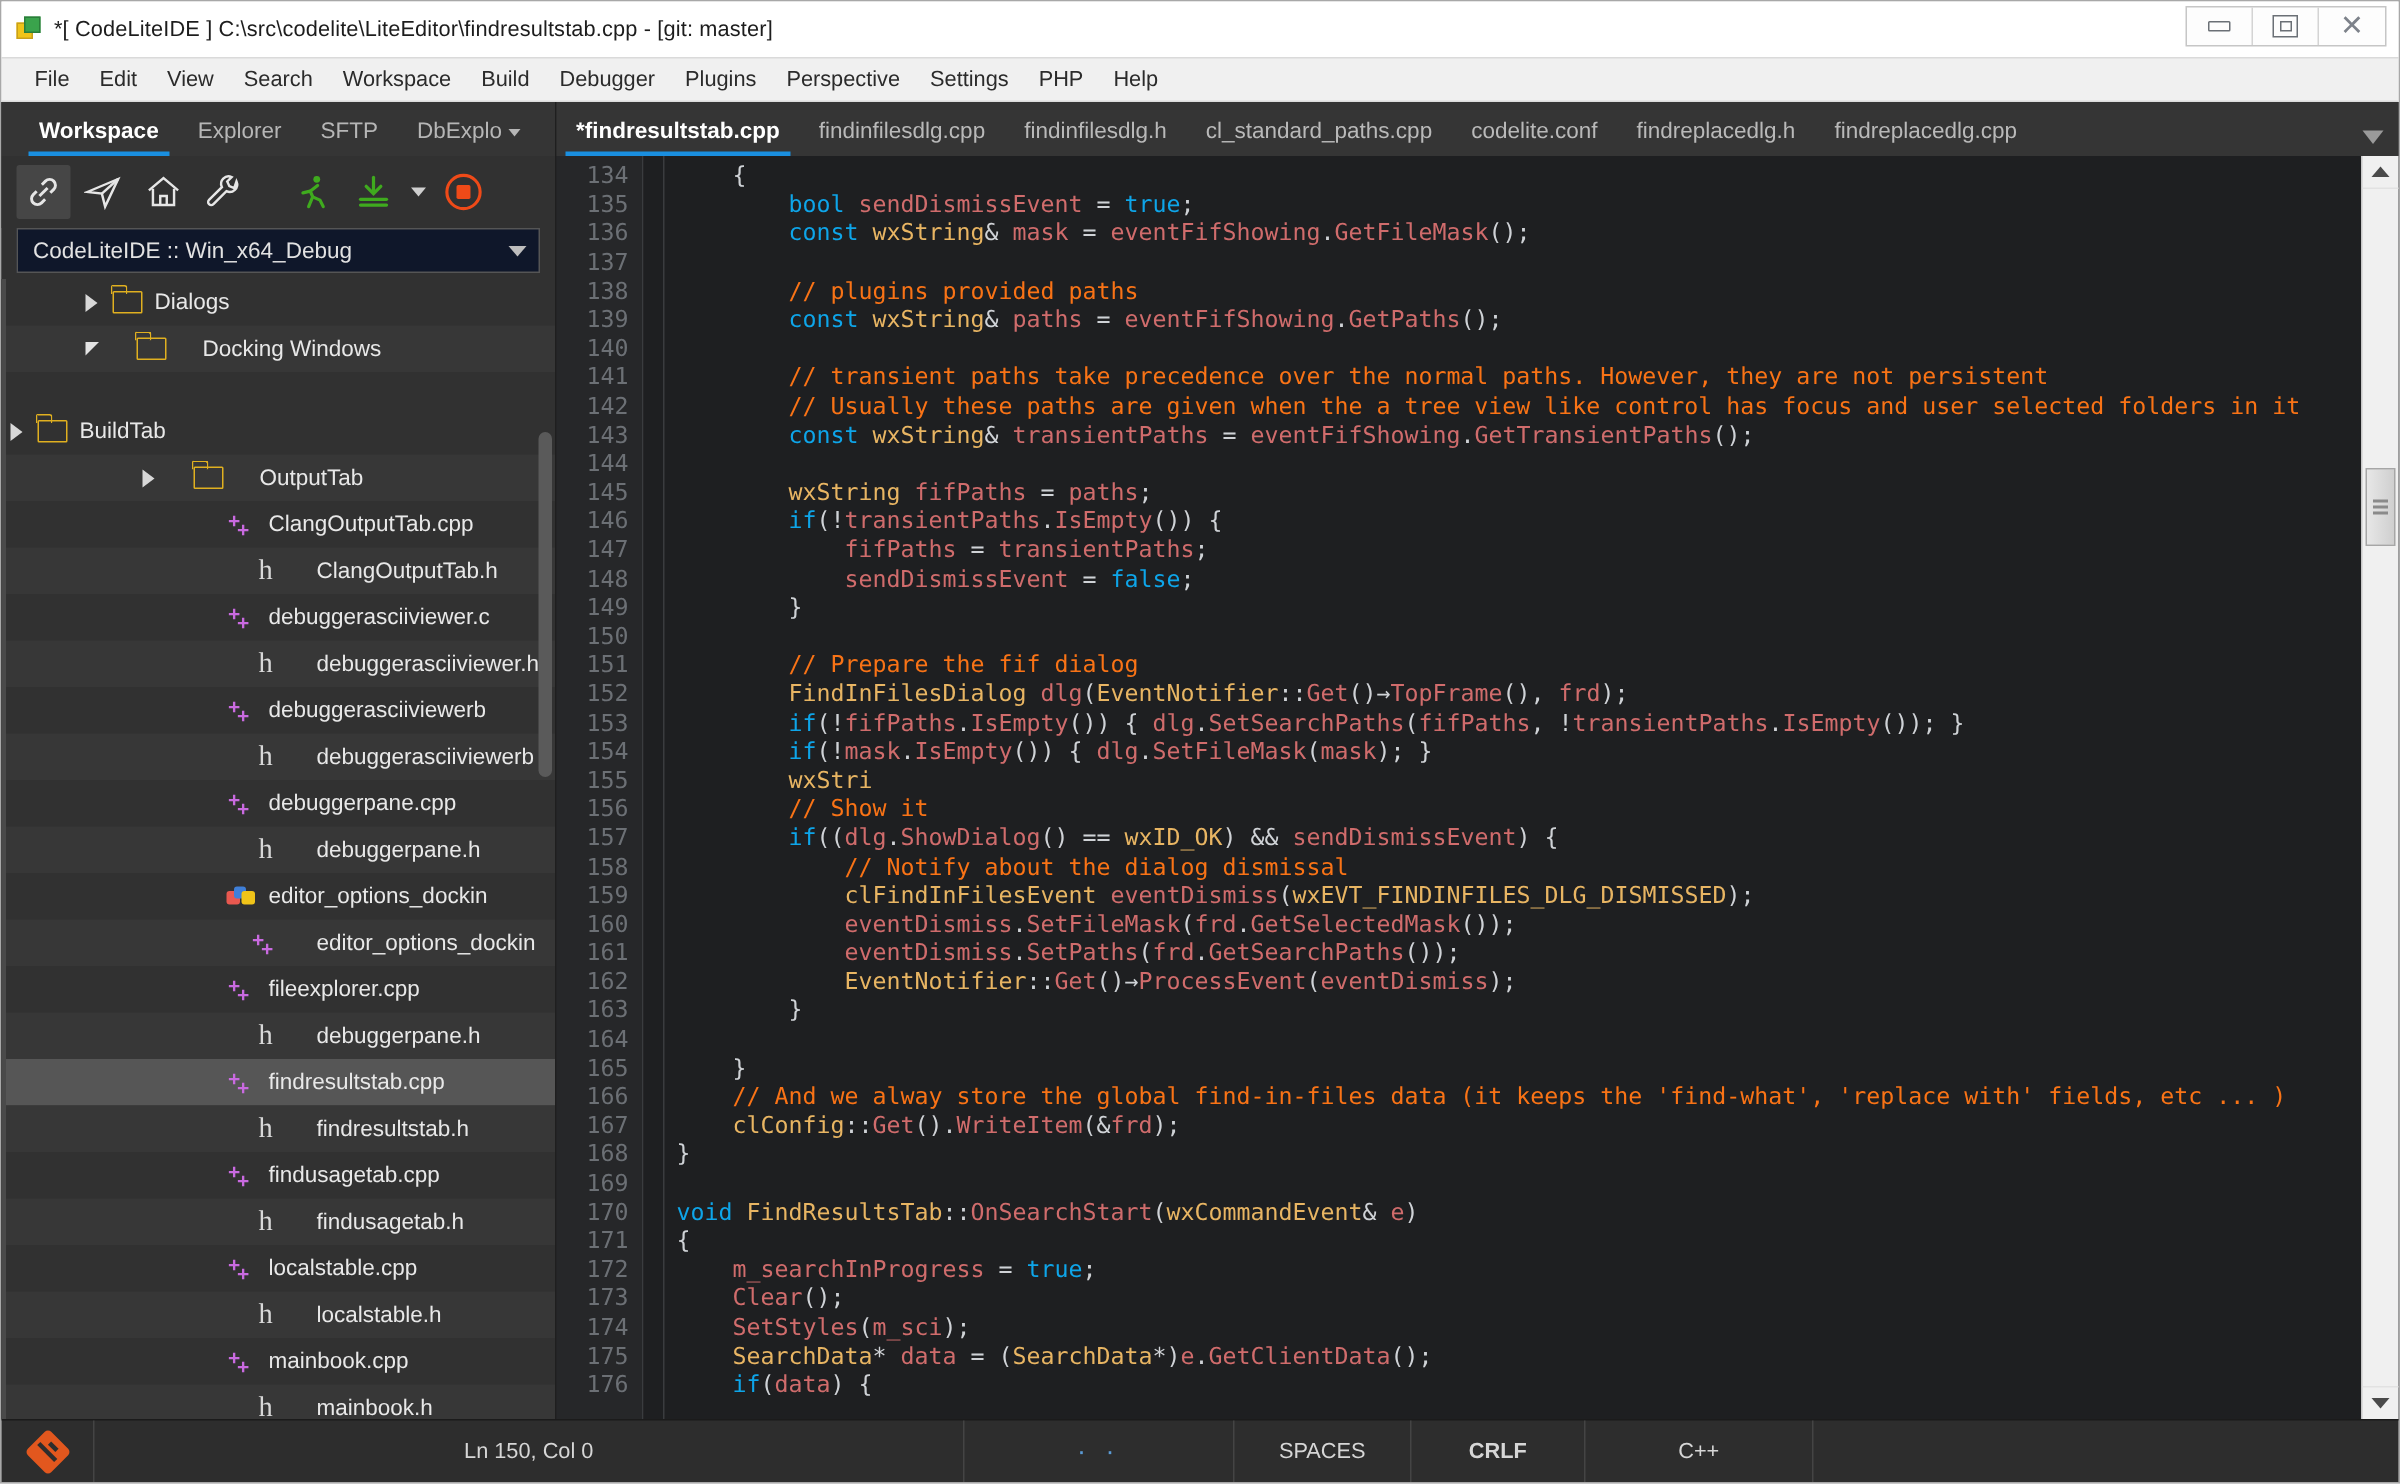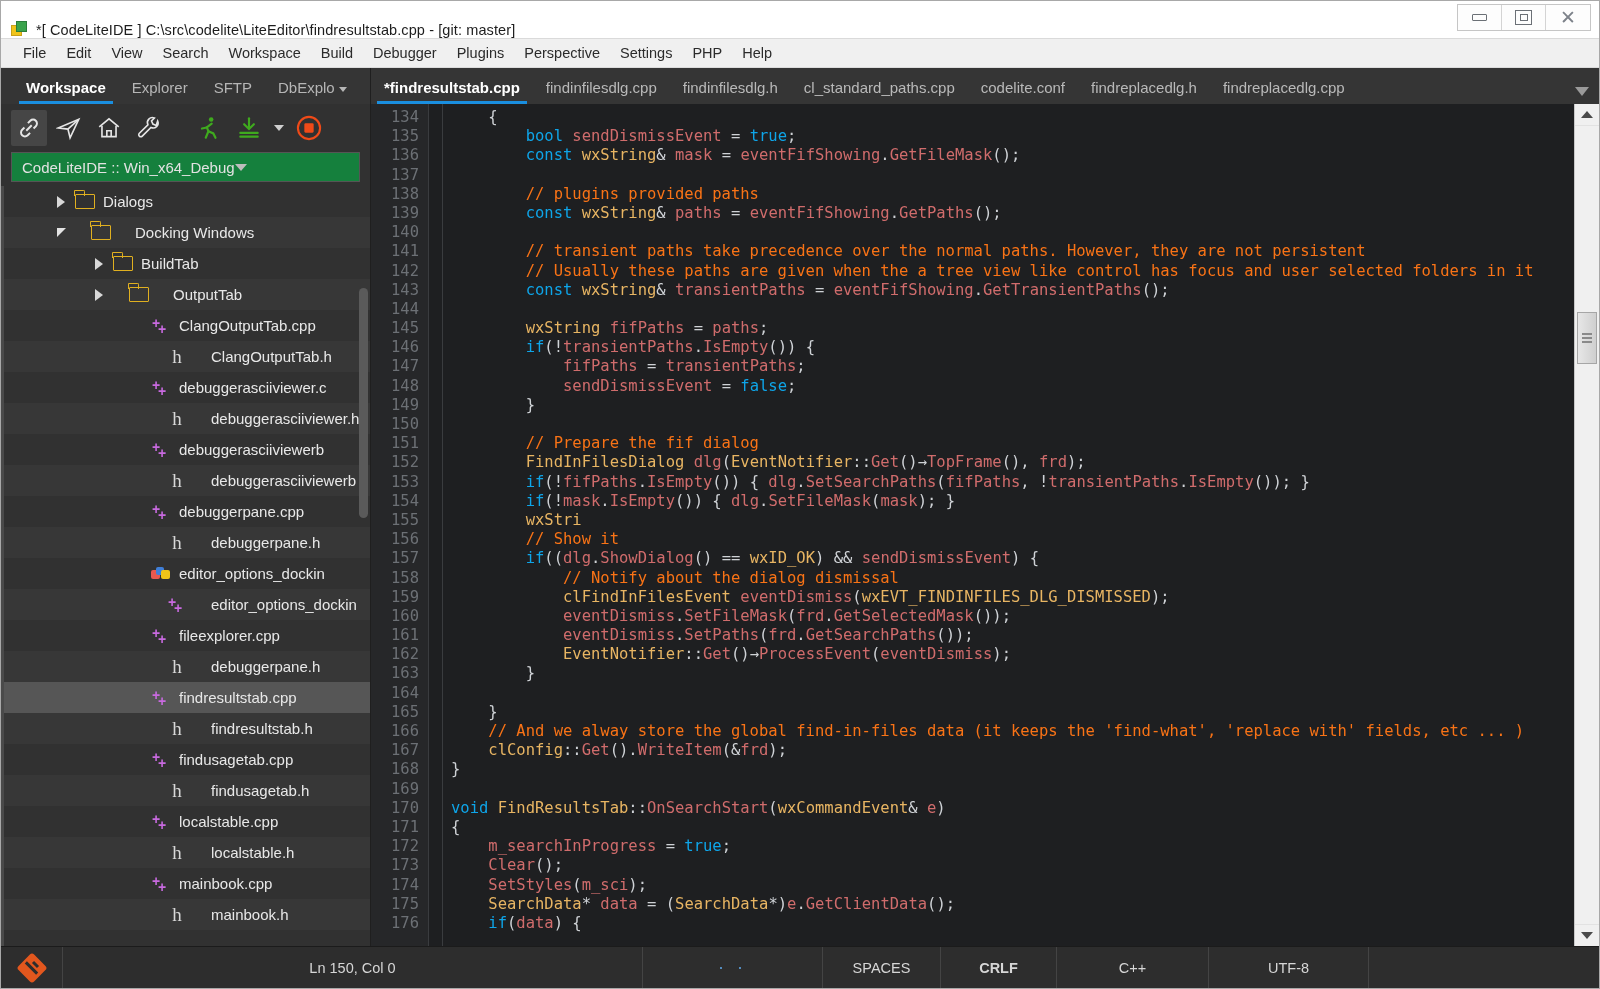--- a/index.html
+++ b/index.html
@@ -14,21 +14,21 @@
     width: 1600px; height: 989px;
     background: #f3f3f3;
     display: flex; flex-direction: column;
     border: 1px solid #a8a8a8;
   }
 
   
   .titlebar {
     height: 37px; flex: 0 0 37px;
     background: #ffffff;
-    display: flex; align-items: flex-end;
+    display: flex; align-items: center;
     padding-left: 10px;
     position: relative;
   }
   .title-icon {
     width: 17px; height: 17px; margin-right: 8px;
     position: relative; flex: 0 0 17px;
   }
   .title-icon .sq1 {
     position: absolute; left: 0; top: 4px; width: 11px; height: 11px;
     background: #f0c419; border: 1px solid #c9a01a;
@@ -117,22 +117,22 @@
   .tb-caret {
     width: 16px; height: 36px; display: flex; align-items: center; justify-content: center;
   }
   .tb-caret i {
     border-left: 5px solid transparent; border-right: 5px solid transparent;
     border-top: 6px solid #cfcfcf; display: block;
   }
 
   .combo {
     margin: 0 10px 0 10px; height: 30px; flex: 0 0 30px;
-    background: #15803d; border: 1px solid #555;
-    display: flex; align-items: center; 
+    background: #0f172a; border: 1px solid #555;
+    display: flex; align-items: center; justify-content: space-between;
     padding: 0 8px 0 10px;
   }
   .combo-text { font-size: 15px; color: #e2e2e2; white-space: nowrap; }
   .combo-arrow {
     border-left: 6px solid transparent; border-right: 6px solid transparent;
     border-top: 7px solid #bdbdbd;
   }
 
   .tree {
     flex: 1 1 auto; overflow: hidden; position: relative;
@@ -424,21 +424,21 @@
             </div>
             <div class="trow alt" style="padding-left: 50px;">
               <span class="twist open">
                 <i></i>
               </span>
               <span class="ficon">
                 <span class="folder"></span>
               </span>
               <span class="tlabel">Docking Windows</span>
             </div>
-            <div class="trow" style="padding-left: 88px;">
+            <div class="trow" style=" margin-top: 24px;">
               <span class="twist closed">
                 <i></i>
               </span>
               <span class="ficon">
                 <span class="folder"></span>
               </span>
               <span class="tlabel">BuildTab</span>
             </div>
             <div class="trow alt" style="padding-left: 88px;">
               <span class="twist closed">
@@ -713,16 +713,15 @@
           <div class="dia"></div>
           <div class="lin"></div>
           <div class="br"></div>
         </div>
     </div>
     <div class="sb-cell sb-pos">Ln 150, Col 0</div>
     <div class="sb-cell sb-dots">· ·</div>
     <div class="sb-cell sb-spaces">SPACES</div>
     <div class="sb-cell sb-crlf">CRLF</div>
     <div class="sb-cell sb-lang">C++</div>
-    <div class="sb-cell sb-enc">UTF-8</div>
     <div class="sb-cell sb-tail"></div>
   </div>
 </div>
 
 </body></html>

